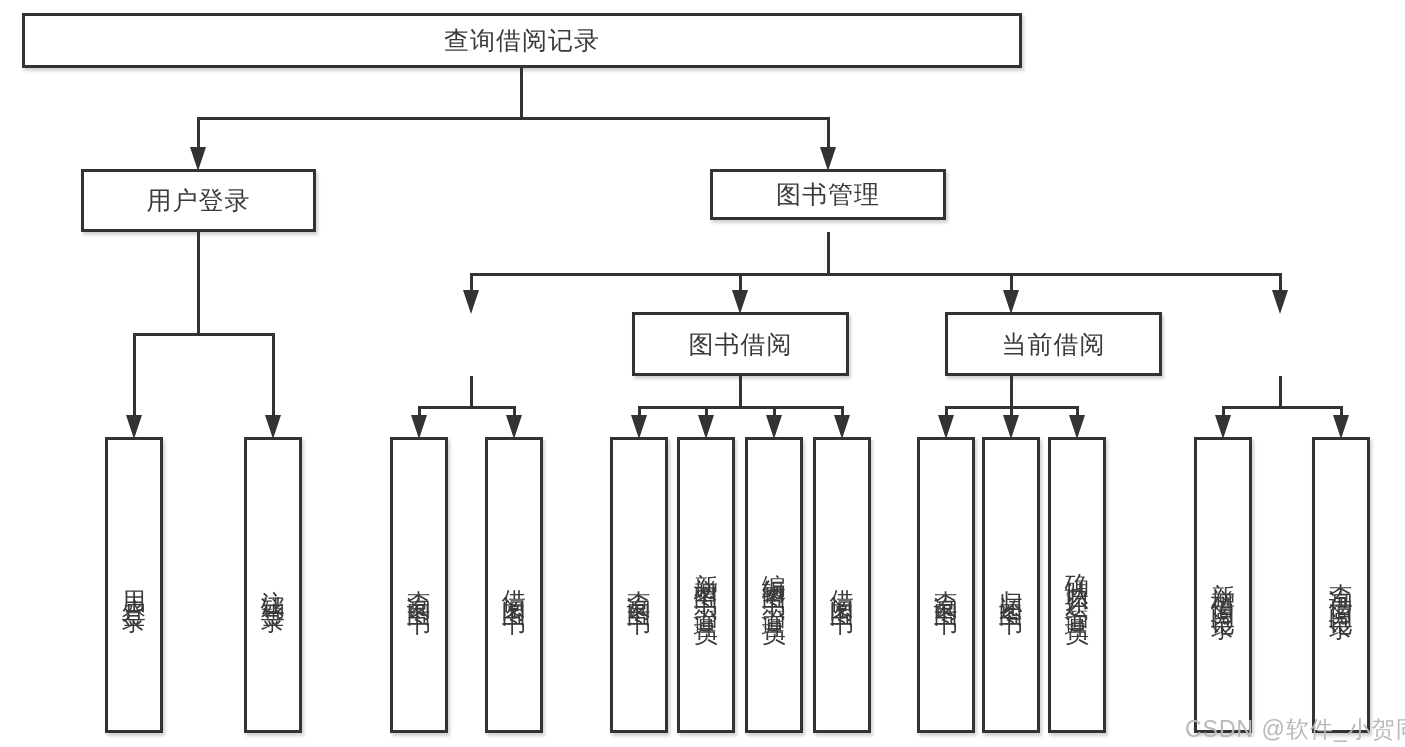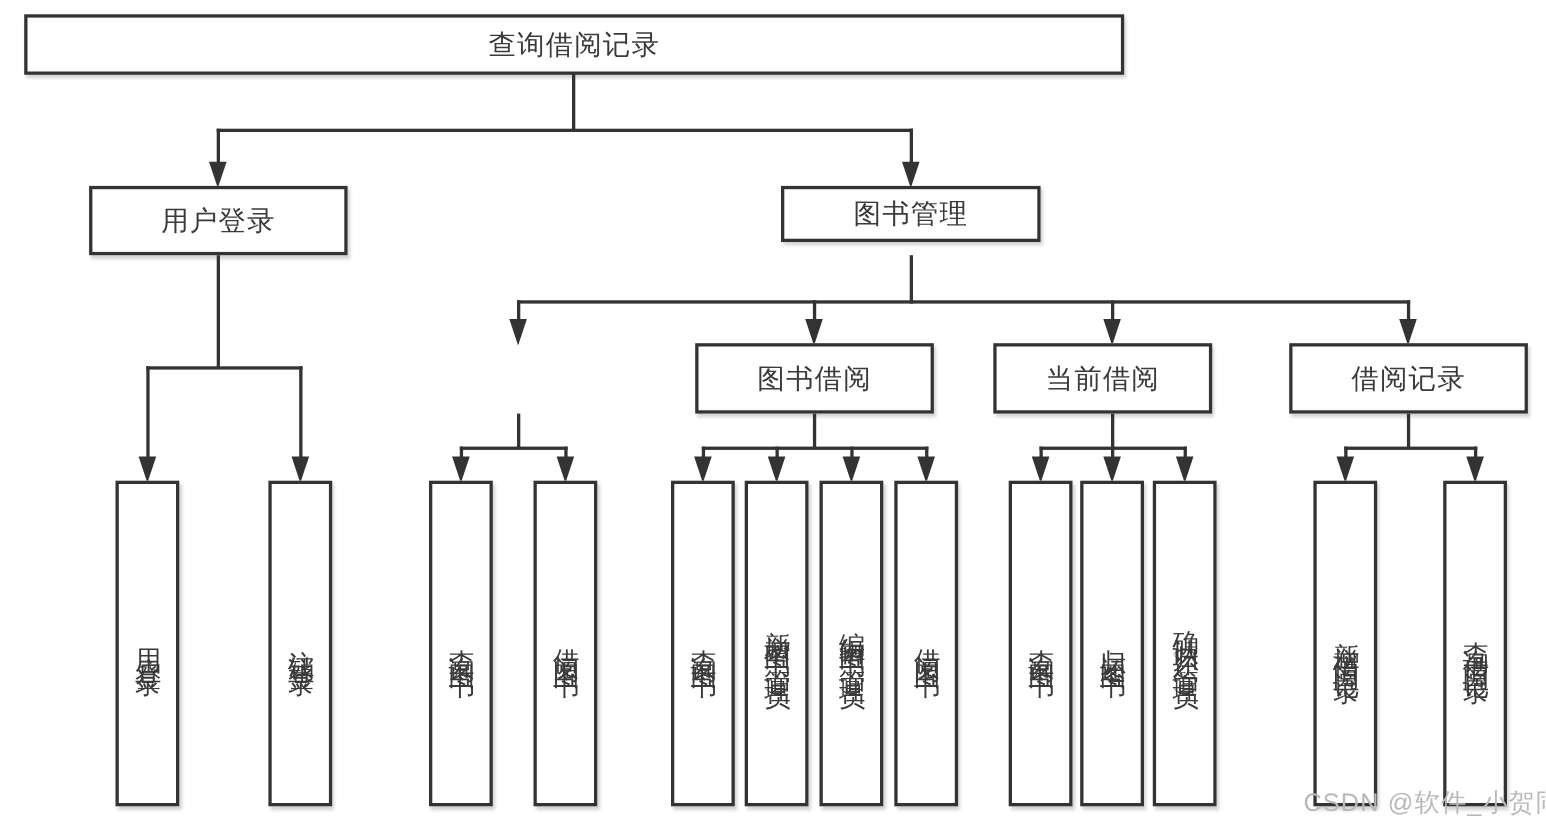--- a/index.html
+++ b/index.html
@@ -56,25 +56,22 @@
   <div class="vline" style="left:739px;top:273px;height:34px"></div>
   <div class="arrow" style="left:732px;top:290px"></div>
   <div class="vline" style="left:1010px;top:273px;height:34px"></div>
   <div class="arrow" style="left:1003px;top:290px"></div>
   <div class="vline" style="left:1279px;top:273px;height:34px"></div>
   <div class="arrow" style="left:1272px;top:290px"></div>
 
   <div class="box" style="left:632px;top:312px;width:217px;height:64px">
     <span class="hlabel">图书借阅</span>
   </div>
-  <div class="box" style="left:903px;top:312px;width:199px;height:64px">
+  <div class="box" style="left:945px;top:312px;width:217px;height:64px">
     <span class="hlabel">当前借阅</span>
-  </div>
-  <div class="box" style="left:1172px;top:312px;width:217px;height:64px">
-    <span class="hlabel">借阅记录</span>
   </div>
 
   <div class="vline" style="left:470px;top:376px;height:32px"></div>
   <div class="hline" style="left:418px;top:406px;width:98px"></div>
   <div class="vline" style="left:418px;top:406px;height:26px"></div>
   <div class="arrow" style="left:411px;top:415px"></div>
   <div class="vline" style="left:513px;top:406px;height:26px"></div>
   <div class="arrow" style="left:506px;top:415px"></div>
 
   <div class="vline" style="left:739px;top:376px;height:32px"></div>

